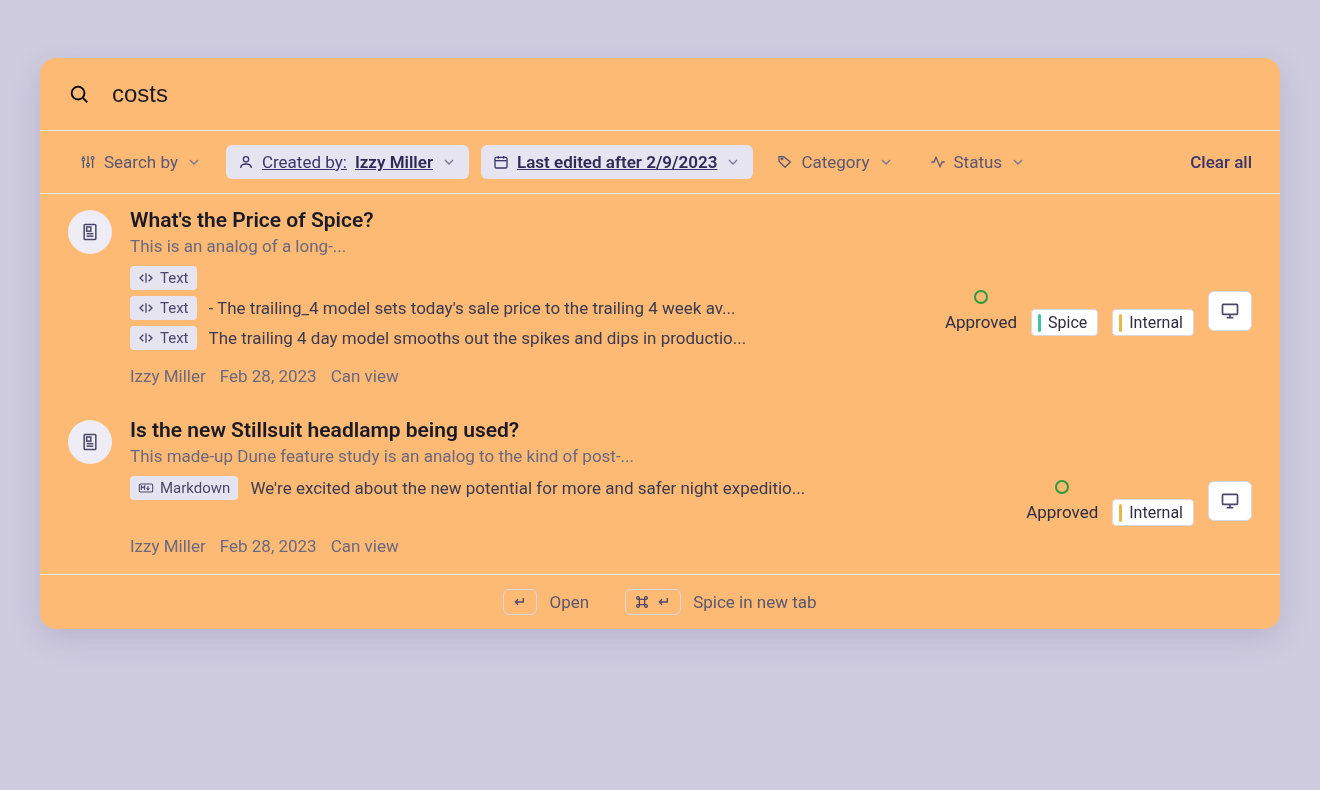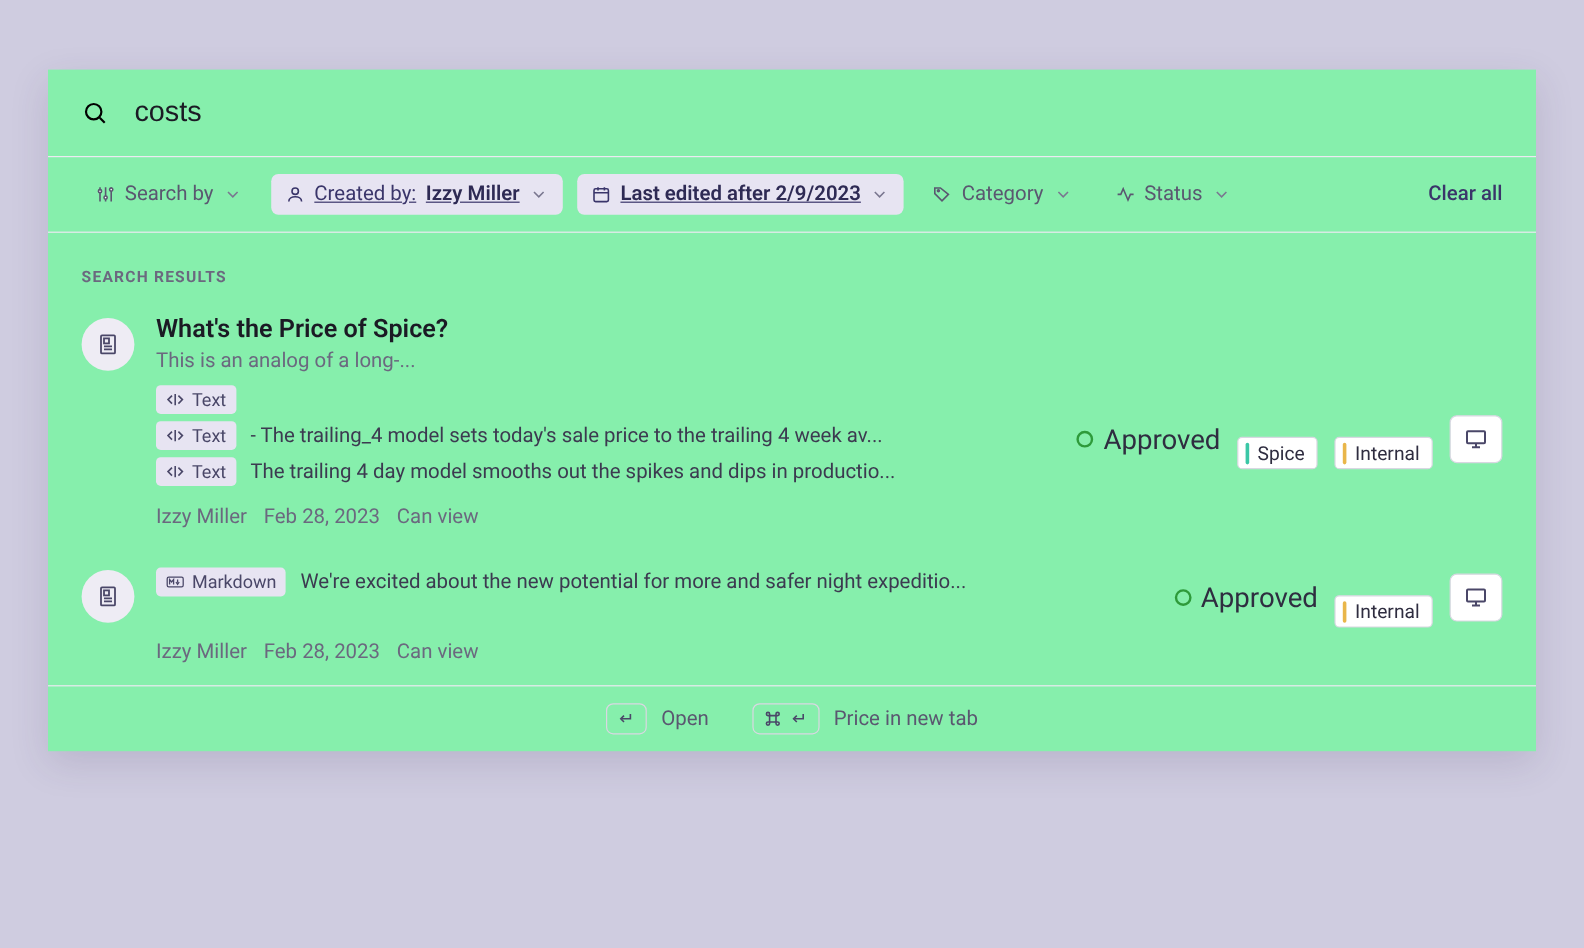--- a/index.html
+++ b/index.html
@@ -4,23 +4,23 @@
 <style>
   * { box-sizing: border-box; margin: 0; padding: 0; }
   body {
     background: #cfcce0;
     font-family: -apple-system, BlinkMacSystemFont, "Segoe UI", Roboto, sans-serif;
     width: 1320px;
     height: 790px;
     padding: 58px 40px 60px 40px;
   }
   .panel {
-    background: #86efac;
+    background: #fdba74;
     width: 1240px;
-    border-radius: 0;
+    border-radius: 16px;
     box-shadow: 0 10px 30px rgba(60,50,90,0.15);
     display: flex;
     flex-direction: column;
   }
   
   .search-row {
     display: flex;
     align-items: center;
     padding: 22px 28px 22px 28px;
     gap: 22px;
@@ -144,22 +144,23 @@
     display:flex;
     align-items:center;
     gap:14px;
     flex:none;
     padding-left:10px;
   }
   .status-pill {
     display:inline-flex;
     align-items:center;
     gap:8px;
-    font-size:23px;
+    font-size:17px;
     color:#2f2d40;
+    flex-direction:column;
   }
   .status-dot {
     width:14px;height:14px;border:2px solid #2e9a3a;border-radius:50%;
   }
   .tag {
     display:inline-flex;
     align-items:center;
     border:1px solid #d9d7e2;
     border-radius:4px;
     padding:3px 10px 3px 6px;
@@ -299,21 +300,20 @@
         <svg class="ic16" viewBox="0 0 24 24" fill="none" stroke="currentColor" stroke-width="2">
             <polyline points="6 9 12 15 18 9"></polyline>
           </svg>
       </span>
     </div>
 
     <div class="spacer"></div>
     <span class="clear-all">Clear all</span>
   </div>
 
-  <div class="results-heading">SEARCH RESULTS</div>
 
   <div class="result">
     <div class="doc-iconwrap">
       <svg class="ic20" viewBox="0 0 24 24" fill="none" stroke="currentColor" stroke-width="1.8">
         <rect x="5" y="3" width="14" height="18" rx="1"></rect>
         <rect x="8" y="6" width="5" height="5"></rect>
         <line x1="8" y1="14" x2="16" y2="14"></line>
           <line x1="8" y1="17" x2="16" y2="17"></line>
       </svg>
     </div>
@@ -399,20 +399,22 @@
   <div class="result">
     <div class="doc-iconwrap">
       <svg class="ic20" viewBox="0 0 24 24" fill="none" stroke="currentColor" stroke-width="1.8">
         <rect x="5" y="3" width="14" height="18" rx="1"></rect>
         <rect x="8" y="6" width="5" height="5"></rect>
         <line x1="8" y1="14" x2="16" y2="14"></line>
           <line x1="8" y1="17" x2="16" y2="17"></line>
       </svg>
     </div>
     <div class="result-main">
+      <div class="result-title">Is the new Stillsuit headlamp being used?</div>
+      <div class="result-sub">This made-up Dune feature study is an analog to the kind of post-...</div>
 
       <div style="display:flex; gap:0;">
         <div style="flex:1; min-width:0;">
           <div class="snippet-row">
             <span class="cell-badge">
               <span>
                 <svg class="ic16" viewBox="0 0 24 24" fill="none" stroke="currentColor" stroke-width="1.6">
                   <rect x="2" y="6" width="20" height="12" rx="2"></rect>
                   <path d="M5 15V9l2.5 3L10 9v6"></path>
                     <path d="M15 9v4"></path>
@@ -467,17 +469,17 @@
     <div class="footer-group">
       <span class="key">
         <svg class="ic16" viewBox="0 0 24 24" fill="none" stroke="currentColor" stroke-width="2">
           <path d="M8 8V6a2 2 0 1 0-2 2h2zm0 0v8m0 0H6a2 2 0 1 0 2 2v-2zm0-8h8m0 0V6a2 2 0 1 1 2 2h-2zm0 0v8m0 0h2a2 2 0 1 1-2 2v-2zm0 0H8"></path>
         </svg>
         <svg class="ic16" viewBox="0 0 24 24" fill="none" stroke="currentColor" stroke-width="2">
           <polyline points="17 6 17 12 6 12"></polyline>
             <polyline points="9 8 5 12 9 16"></polyline>
         </svg>
       </span>
-      <span>Price in new tab</span>
+      <span>Spice in new tab</span>
     </div>
   </div>
 
 </div>
 
 </body></html>

